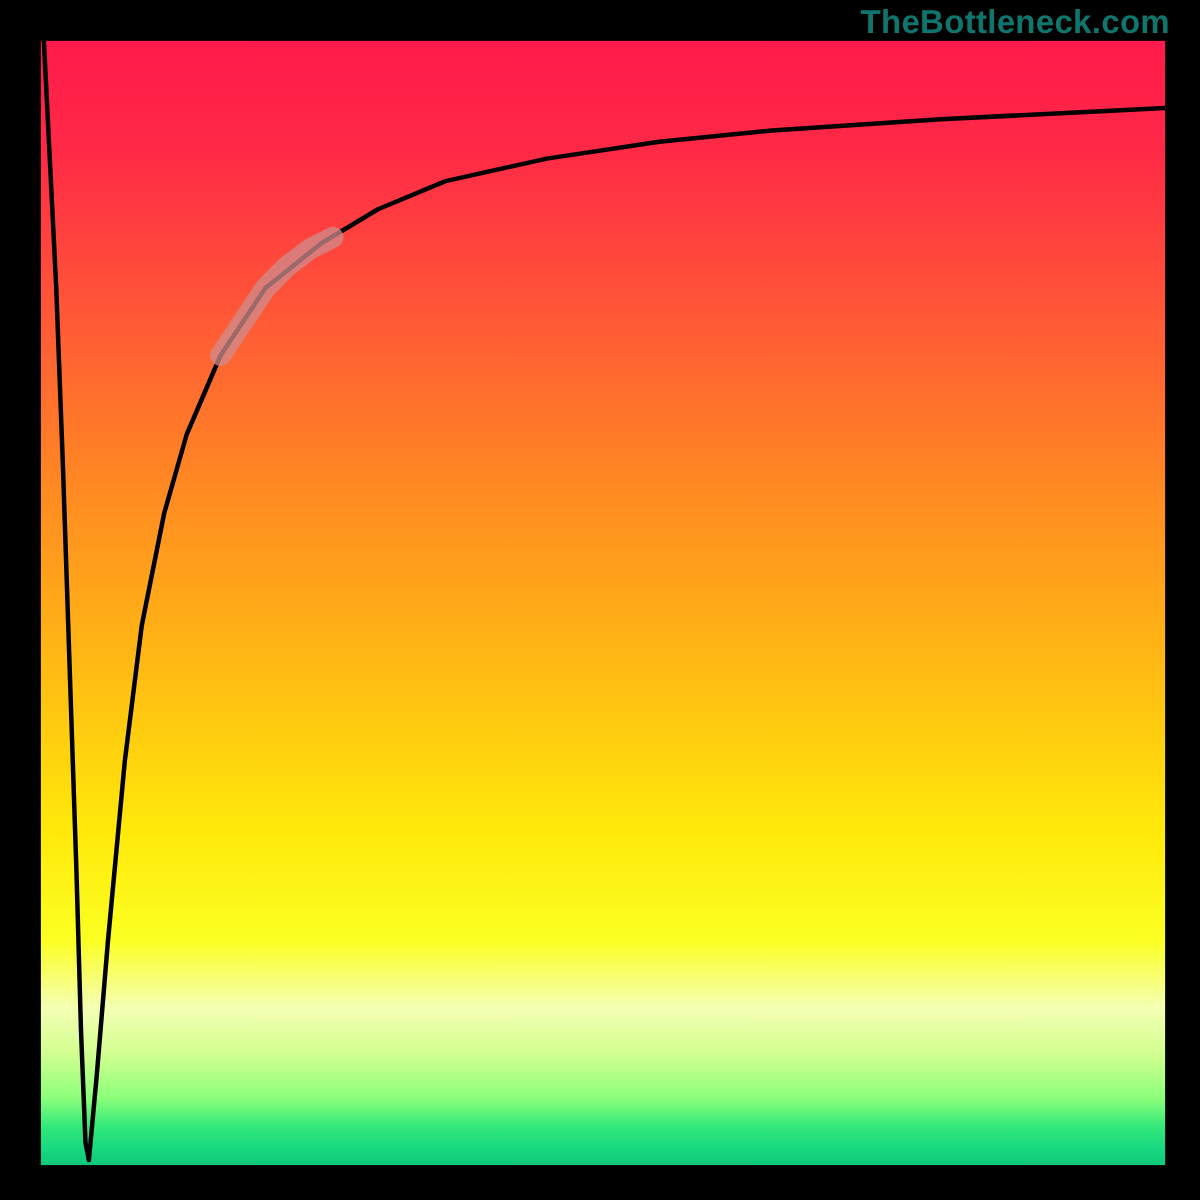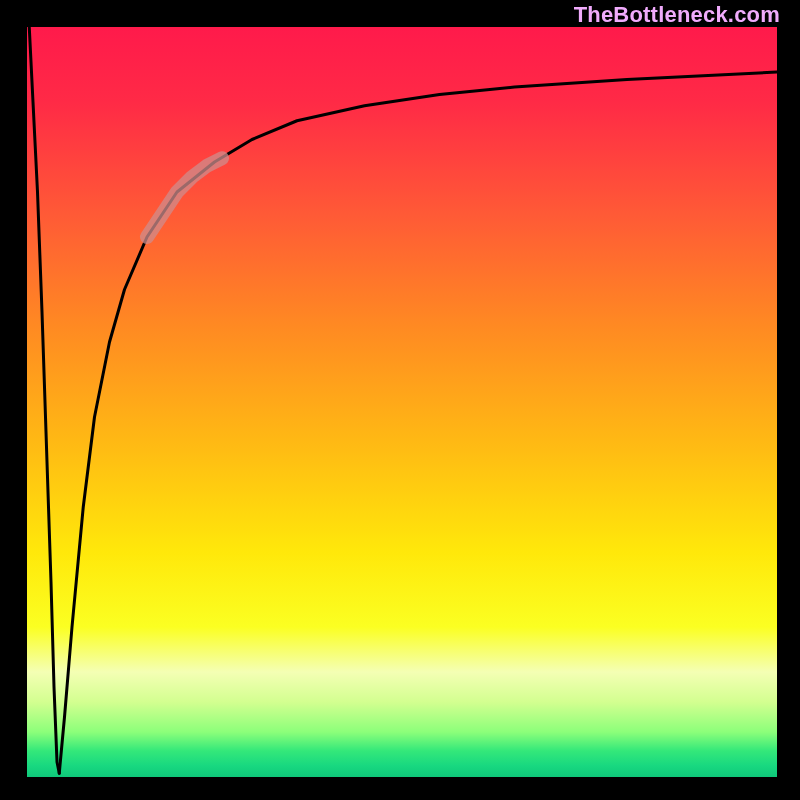--- a/index.html
+++ b/index.html
@@ -28,21 +28,21 @@
   .gradient-bg {
     position: absolute;
     inset: 0;
   }
   .watermark {
     position: absolute;
     top: 2px;
     right: 20px;
     font-size: 22px;
     font-weight: 600;
-    color: #f0abfc;
+    color: #0f766e;
     letter-spacing: 0.2px;
     user-select: none;
   }
   svg.curves {
     position: absolute;
     inset: 0;
     width: 100%;
     height: 100%;
   }
 </style>

